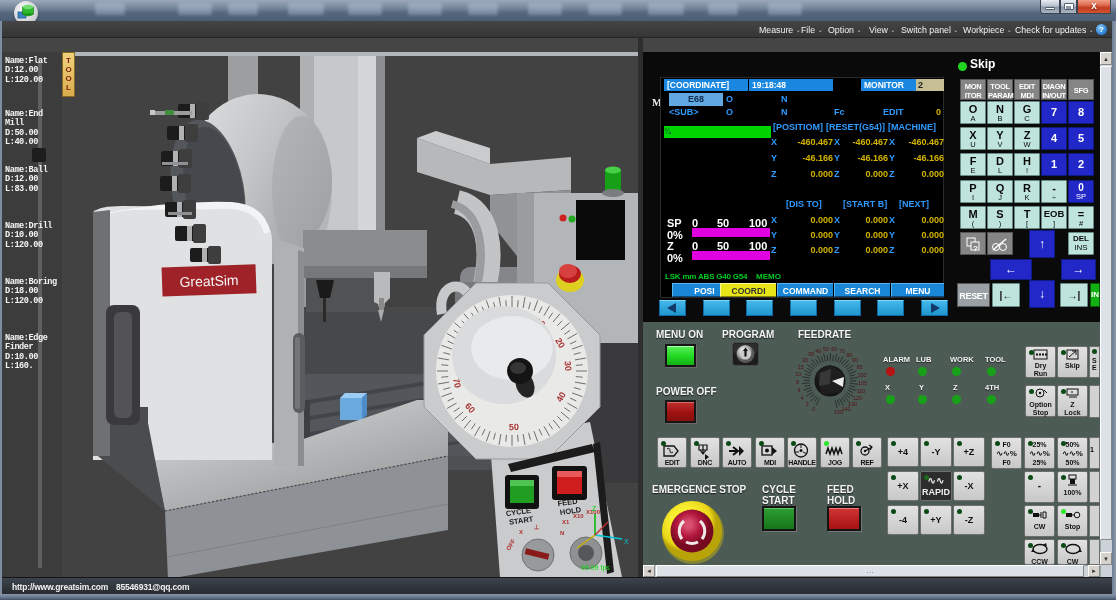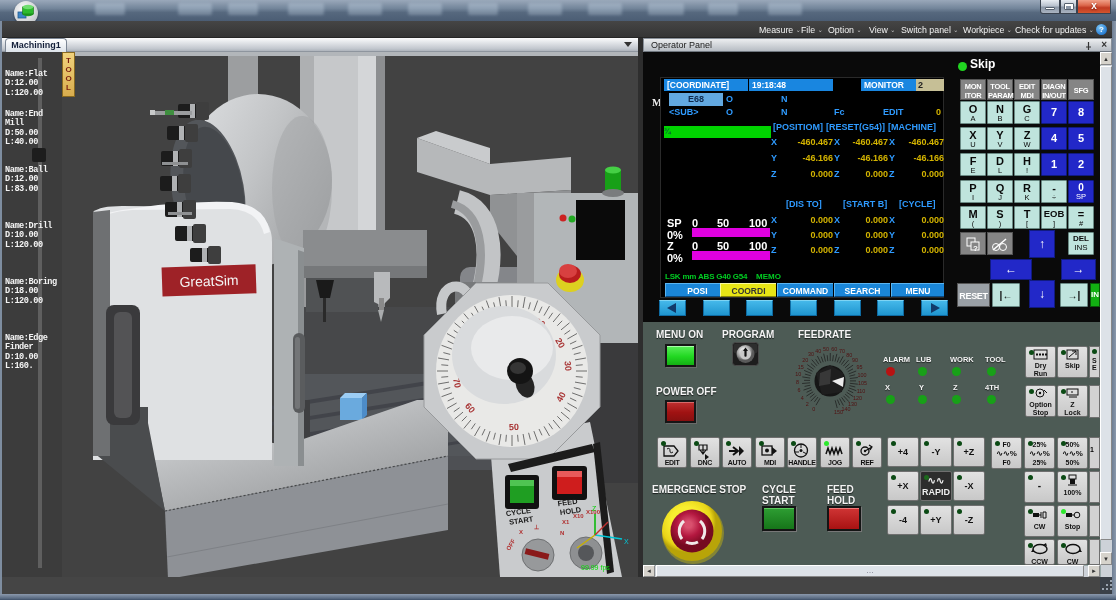--- a/index.html
+++ b/index.html
@@ -65,28 +65,24 @@
 <div id="menubar" class="abs">
 <span class="mitem" style="left:759px;top:4px">Measure <span class="mcar">⌄</span></span>
 <span class="mitem" style="left:801px;top:4px">File <span class="mcar">⌄</span></span>
 <span class="mitem" style="left:828px;top:4px">Option <span class="mcar">⌄</span></span>
 <span class="mitem" style="left:869px;top:4px">View <span class="mcar">⌄</span></span>
 <span class="mitem" style="left:901px;top:4px">Switch panel <span class="mcar">⌄</span></span>
 <span class="mitem" style="left:963px;top:4px">Workpiece <span class="mcar">⌄</span></span>
 <span class="mitem" style="left:1015px;top:4px">Check for updates <span class="mcar">⌄</span></span>
 <span class="mitem" style="left:1096px;top:3px"><span style="display:inline-block;width:11px;height:11px;border-radius:50%;background:radial-gradient(circle at 35% 30%,#7ec8f8,#2a7fd4 70%,#15569e);color:#fff;font-size:8px;font-weight:bold;text-align:center;line-height:11px">?</span></span>
 </div>
-<div id="tabstrip" class="abs">
-      <div id="tab1">Machining1</div>
-<div style="position:absolute;right:8px;top:4px;width:0;height:0;border-left:4px solid transparent;border-right:4px solid transparent;border-top:5px solid #333;"></div>
-    </div>
 <div id="toolpanel" class="abs">
 <div style="position:absolute;left:36px;top:6px;width:4px;height:510px;background:#5f5f5f;"></div>
 <div style="position:absolute;left:30px;top:96px;width:14px;height:14px;background:#1d1d1d;border-radius:2px"></div>
-<div class="tooltxt" style="top:18px">Name:Flat
+<div class="tooltxt" style="top:5px">Name:Flat
 D:12.00
 L:120.00</div>
 <div class="tooltxt" style="top:58px">Name:End
 Mill
 D:50.00
 L:40.00</div>
 <div class="tooltxt" style="top:114px">Name:Ball
 D:12.00
 L:83.00</div>
 <div class="tooltxt" style="top:170px">Name:Drill
@@ -395,27 +391,20 @@
 .mbtn{position:absolute;width:30px;height:31px;background:linear-gradient(180deg,#e2e2e2,#c6c6c6);border:1px solid #6f6f6f;border-radius:2px;}
 .mbtn u,.jkey u,.rkey u{position:absolute;left:3px;top:3px;width:5px;height:5px;border-radius:50%;background:#0b4a14;text-decoration:none;}
 .mbtn s{position:absolute;bottom:1px;left:0;right:0;text-align:center;font-size:7px;font-weight:bold;color:#111;text-decoration:none;letter-spacing:-0.3px;}
 .jkey{position:absolute;width:32px;height:30px;background:linear-gradient(180deg,#e2e2e2,#c8c8c8);border:1px solid #6f6f6f;border-radius:2px;text-align:center;font-size:9px;font-weight:bold;color:#111;line-height:28px;}
 .rkey{position:absolute;width:31px;height:32px;background:linear-gradient(180deg,#e2e2e2,#c8c8c8);border:1px solid #6f6f6f;border-radius:2px;text-align:center;font-size:7px;font-weight:bold;color:#111;line-height:8px;}
 .sliver{position:absolute;left:1089px;width:11px;background:#d2d2d2;border:1px solid #6f6f6f;overflow:hidden;font-size:7px;font-weight:bold;}
 .sb{background:#d6d3cc;position:absolute;}
 .sbtn{position:absolute;background:#d6d3cc;border:1px solid #fff;border-right-color:#888;border-bottom-color:#888;font-size:6px;color:#333;text-align:center;}
 </style>
 <div class="abs" style="left:638px;top:38px;width:5px;height:539px;background:#2e2e2e"></div>
-<div id="optitle" class="abs">
-      <span style="position:absolute;left:7px;top:1px">Operator Panel</span>
-<svg style="position:absolute;right:18px;top:2px" width="9" height="10">
-        <path d="M4.5,1 L4.5,6 M2,6 L7,6 M4.5,6 L4.5,9" stroke="#333" stroke-width="1.2" fill="none"></path>
-      </svg>
-<span style="position:absolute;right:4px;top:0px;font-size:10px;font-weight:bold;color:#333">×</span>
-    </div>
 <div id="opblack" class="abs"></div>
 <div id="opgreen" class="abs"></div>
 <div class="abs" style="left:652px;top:57px;font-family:'Liberation Serif',serif;font-weight:bold;font-size:10.5px;color:#f2f2f2;letter-spacing:0.6px;margin-top:40px;">MITSUBISHI</div>
 <div class="abs dot" style="left:958px;top:62px;background:#21d421;"></div>
 <div class="abs" style="left:970px;top:57px;font-size:12px;font-weight:bold;color:#fff;">Skip</div>
 <div id="screen" class="abs">
 <span class="scb" style="left:3px;top:1px;width:84px;padding-left:3px;font-size:8.5px">[COORDINATE]</span>
 <span class="scb" style="left:88px;top:1px;width:84px;padding-left:3px;font-size:8.5px">19:18:48</span>
 <span class="scb" style="left:200px;top:1px;width:55px;padding-left:3px;font-size:8.5px">MONITOR</span>
 <span style="left:255px;top:1px;width:28px;height:12px;background:#c6bf96;color:#222;padding-left:2px;line-height:12px;">2</span>
@@ -445,21 +434,21 @@
       <span class="sct" style="left:228px;top:75px">Y</span>
       <span class="scy num" style="left:226px;top:75px;width:57px">-46.166</span>
 <span class="sct" style="left:110px;top:91px">Z</span>
       <span class="scy num" style="left:115px;top:91px;width:57px">0.000</span>
       <span class="sct" style="left:173px;top:91px">Z</span>
       <span class="scy num" style="left:170px;top:91px;width:57px">0.000</span>
       <span class="sct" style="left:228px;top:91px">Z</span>
       <span class="scy num" style="left:226px;top:91px;width:57px">0.000</span>
 <span class="sct" style="left:125px;top:121px">[DIS TO]</span>
       <span class="sct" style="left:182px;top:121px">[START B]</span>
-      <span class="sct" style="left:238px;top:121px">[CYCLE]</span>
+      <span class="sct" style="left:238px;top:121px">[NEXT]</span>
 <span class="sct" style="left:110px;top:137px">X</span>
       <span class="scy num" style="left:115px;top:137px;width:57px">0.000</span>
       <span class="sct" style="left:173px;top:137px">X</span>
       <span class="scy num" style="left:170px;top:137px;width:57px">0.000</span>
       <span class="sct" style="left:228px;top:137px">X</span>
       <span class="scy num" style="left:226px;top:137px;width:57px">0.000</span>
 <span class="sct" style="left:110px;top:152px">Y</span>
       <span class="scy num" style="left:115px;top:152px;width:57px">0.000</span>
       <span class="sct" style="left:173px;top:152px">Y</span>
       <span class="scy num" style="left:170px;top:152px;width:57px">0.000</span>
@@ -478,21 +467,21 @@
 <span class="scw" style="left:6px;top:151px;font-size:11px">0%</span>
       <span style="left:31px;top:150px;width:78px;height:9px;background:#e000e0"></span>
 <span class="scw" style="left:6px;top:162px;font-size:11px">Z</span>
       <span class="scw" style="left:31px;top:162px;font-size:11px">0</span>
       <span class="scw" style="left:56px;top:162px;font-size:11px">50</span>
       <span class="scw" style="left:88px;top:162px;font-size:11px">100</span>
 <span class="scw" style="left:6px;top:174px;font-size:11px">0%</span>
       <span style="left:31px;top:173px;width:78px;height:9px;background:#e000e0"></span>
 <span style="left:4px;top:194px;color:#00cc22;font-size:8px;letter-spacing:-0.2px">LSK mm ABS G40 G54</span>
       <span style="left:95px;top:194px;color:#00cc22;font-size:8px">MEMO</span>
-<span class="smenu" style="left:4px;width:64px">POSI</span>
+<span class="smenu" style="left:11px;width:64px">POSI</span>
 <span class="smenu" style="left:59px;width:56px;background:#e8e516;color:#333;border-top-color:#f8f8a0;border-left-color:#f8f8a0;border-bottom-color:#888408">COORDI</span>
 <span class="smenu" style="left:116px;width:56px">COMMAND</span>
 <span class="smenu" style="left:173px;width:56px">SEARCH</span>
 <span class="smenu" style="left:230px;width:53px">MENU</span>
 </div>
 <div class="cyanb abs" style="left:659px"><svg width="25" height="14">
         <polygon points="16,2 7,7 16,12" fill="#123a6a"></polygon>
       </svg></div>
 <div class="cyanb abs" style="left:703px"></div>
 <div class="cyanb abs" style="left:746px"></div>
@@ -877,16 +866,20 @@
     <svg class="abs" style="left:1102px;top:580px" width="12" height="12">
       <g fill="#9aa4b0">
         <rect x="8" y="0" width="2" height="2"></rect>
         <rect x="8" y="4" width="2" height="2"></rect>
         <rect x="4" y="4" width="2" height="2"></rect>
         <rect x="8" y="8" width="2" height="2"></rect>
         <rect x="4" y="8" width="2" height="2"></rect>
         <rect x="0" y="8" width="2" height="2"></rect>
       </g>
     </svg>
+<div id="statusbar" class="abs">
+      <span style="position:absolute;left:12px;top:4px;font-weight:bold;font-size:8.5px;letter-spacing:-0.2px">http://www.greatsim.com</span>
+      <span style="position:absolute;left:116px;top:4px;font-weight:bold;font-size:8.5px;letter-spacing:-0.2px">85546931@qq.com</span>
+    </div>
 <div id="botborder" class="abs"></div>
 <div id="lborder" class="abs"></div>
 <div id="rborder" class="abs"></div>
 </div>
 
 </body></html>

